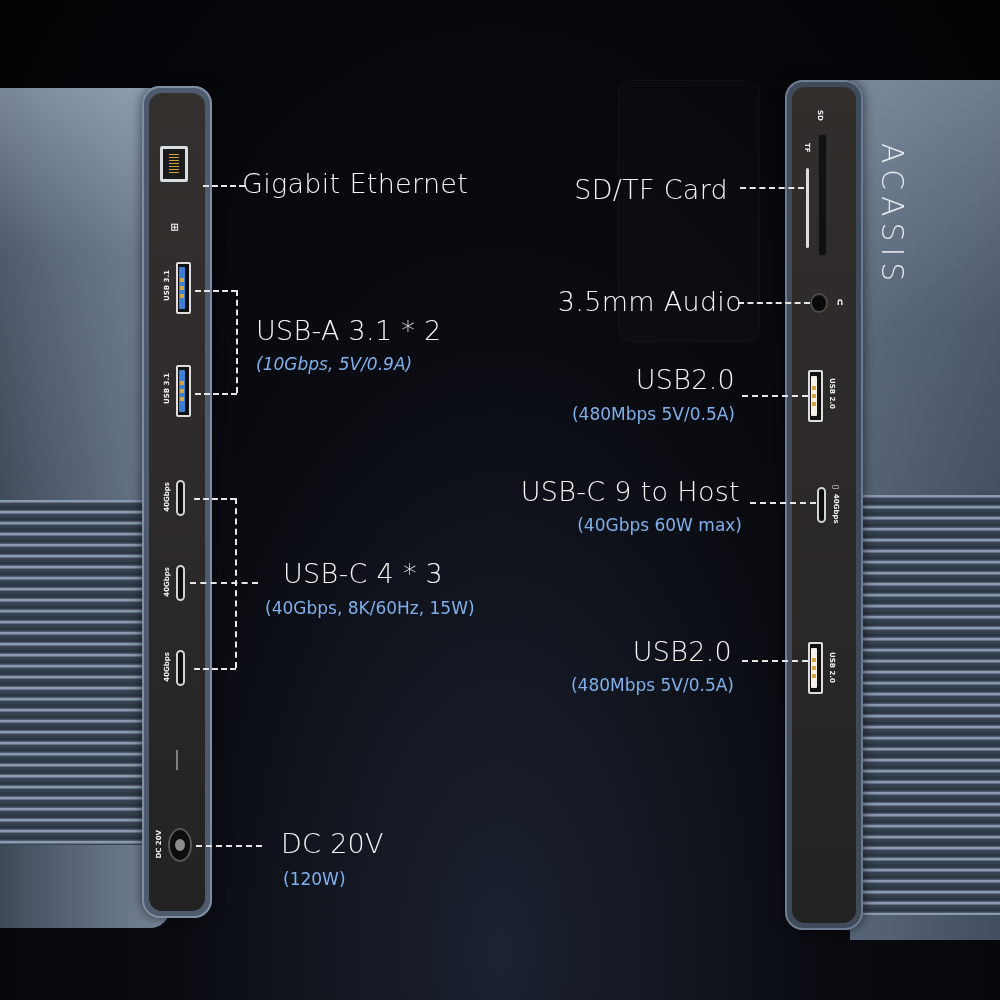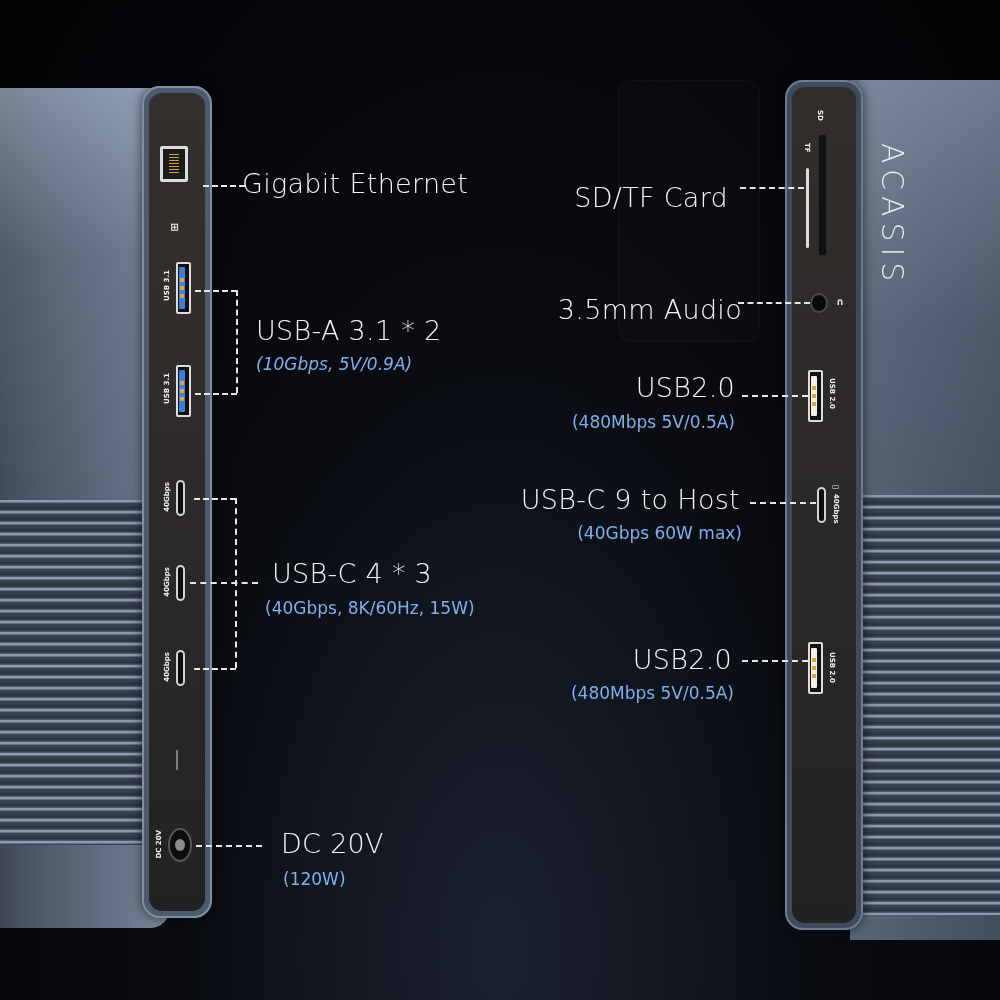--- a/index.html
+++ b/index.html
@@ -121,21 +121,21 @@
   .vline { width:0; border-left:2px dashed #e6e6e6; }
 
   
   .title {
     color:#f5f5f5; font-size:27px; font-family:"DejaVu Sans", sans-serif; font-weight:300; white-space:nowrap;
     letter-spacing:0.3px;
   }
   .sub {
     color:#7fb0ec; font-size:17px; font-family:"DejaVu Sans", sans-serif; white-space:nowrap;
   }
-  .ralign { text-align:right;margin-top:8px; }
+  .ralign { text-align:right; }
 </style>
 </head>
 <body>
 
 <div class="abs left-body">
   <div class="top-sheen"></div>
   <div class="fins"></div>
 </div>
 <div class="abs left-face">
   <div class="inner"></div>
@@ -169,21 +169,21 @@
 <div class="abs hline" style="left:190px;top:582px;width:68px;"></div>
 <div class="abs hline" style="left:194px;top:668px;width:42px;"></div>
 <div class="abs vline" style="left:235px;top:498px;height:170px;"></div>
 <div class="abs hline" style="left:196px;top:845px;width:66px;"></div>
 
 <div class="abs title" style="left:242px;top:168px;">Gigabit Ethernet</div>
 
 <div class="abs title" style="left:256px;top:315px;">USB-A 3.1 * 2</div>
 <div class="abs sub" style="left:256px;top:354px;font-style:italic;">(10Gbps, 5V/0.9A)</div>
 
-<div class="abs title" style="left:272px;top:558px;">USB-C 4 * 3</div>
+<div class="abs title" style="left:283px;top:558px;">USB-C 4 * 3</div>
 <div class="abs sub" style="left:265px;top:598px;">(40Gbps, 8K/60Hz, 15W)</div>
 
 <div class="abs title" style="left:281px;top:828px;">DC 20V</div>
 <div class="abs sub" style="left:283px;top:869px;">(120W)</div>
 
 <div class="abs ghost"></div>
 
 <div class="abs right-body">
   <div class="top-sheen"></div>
   <div class="fins"></div>

